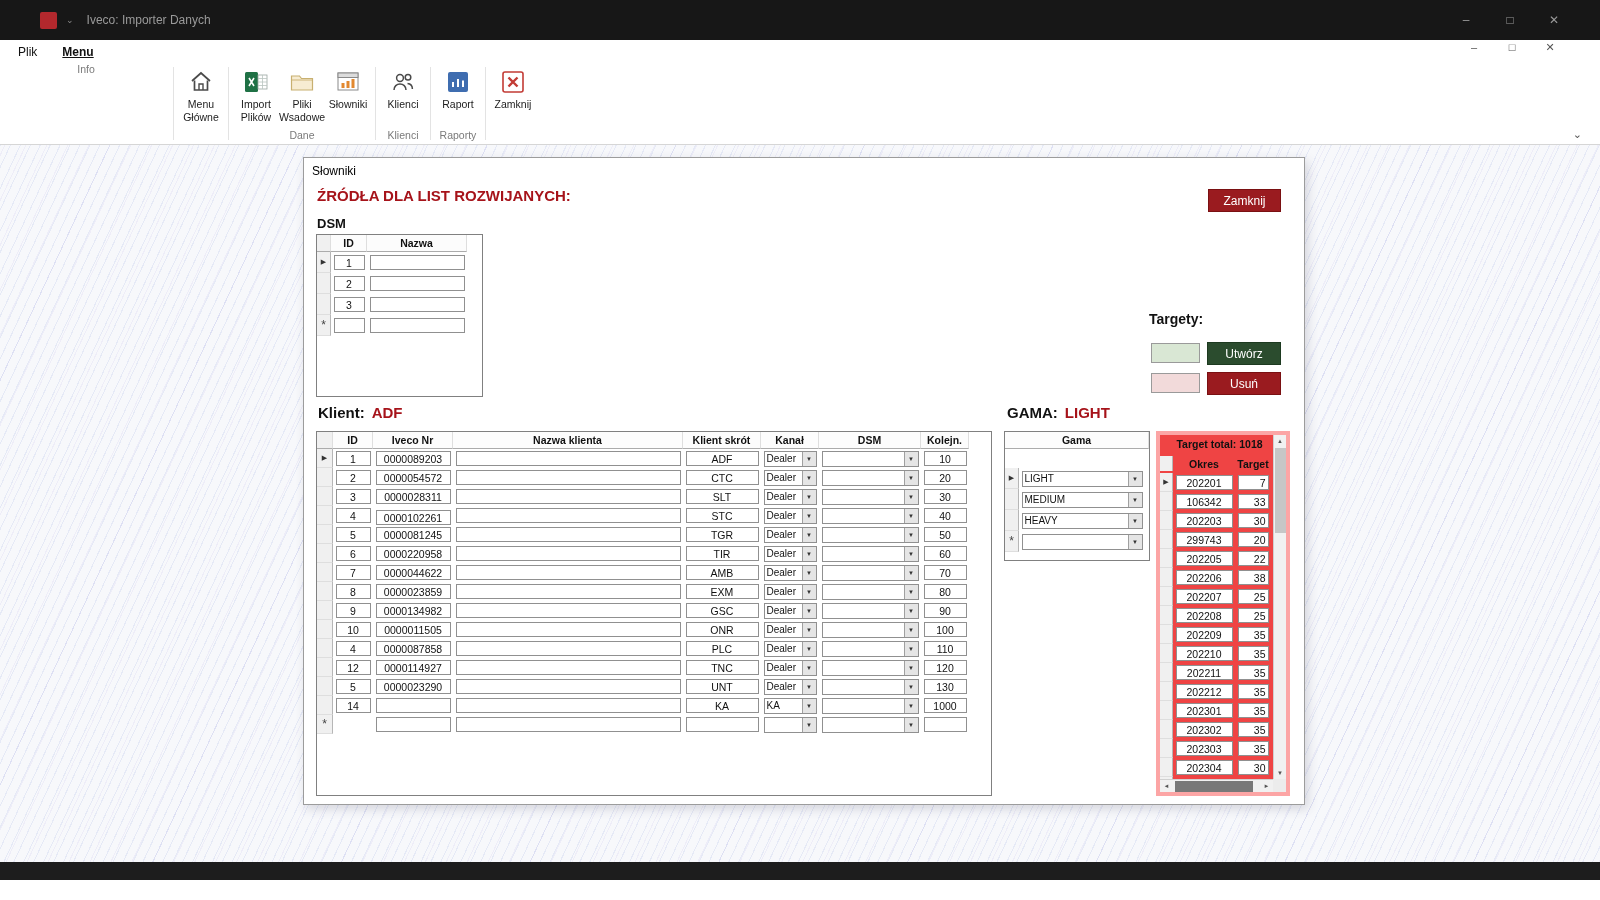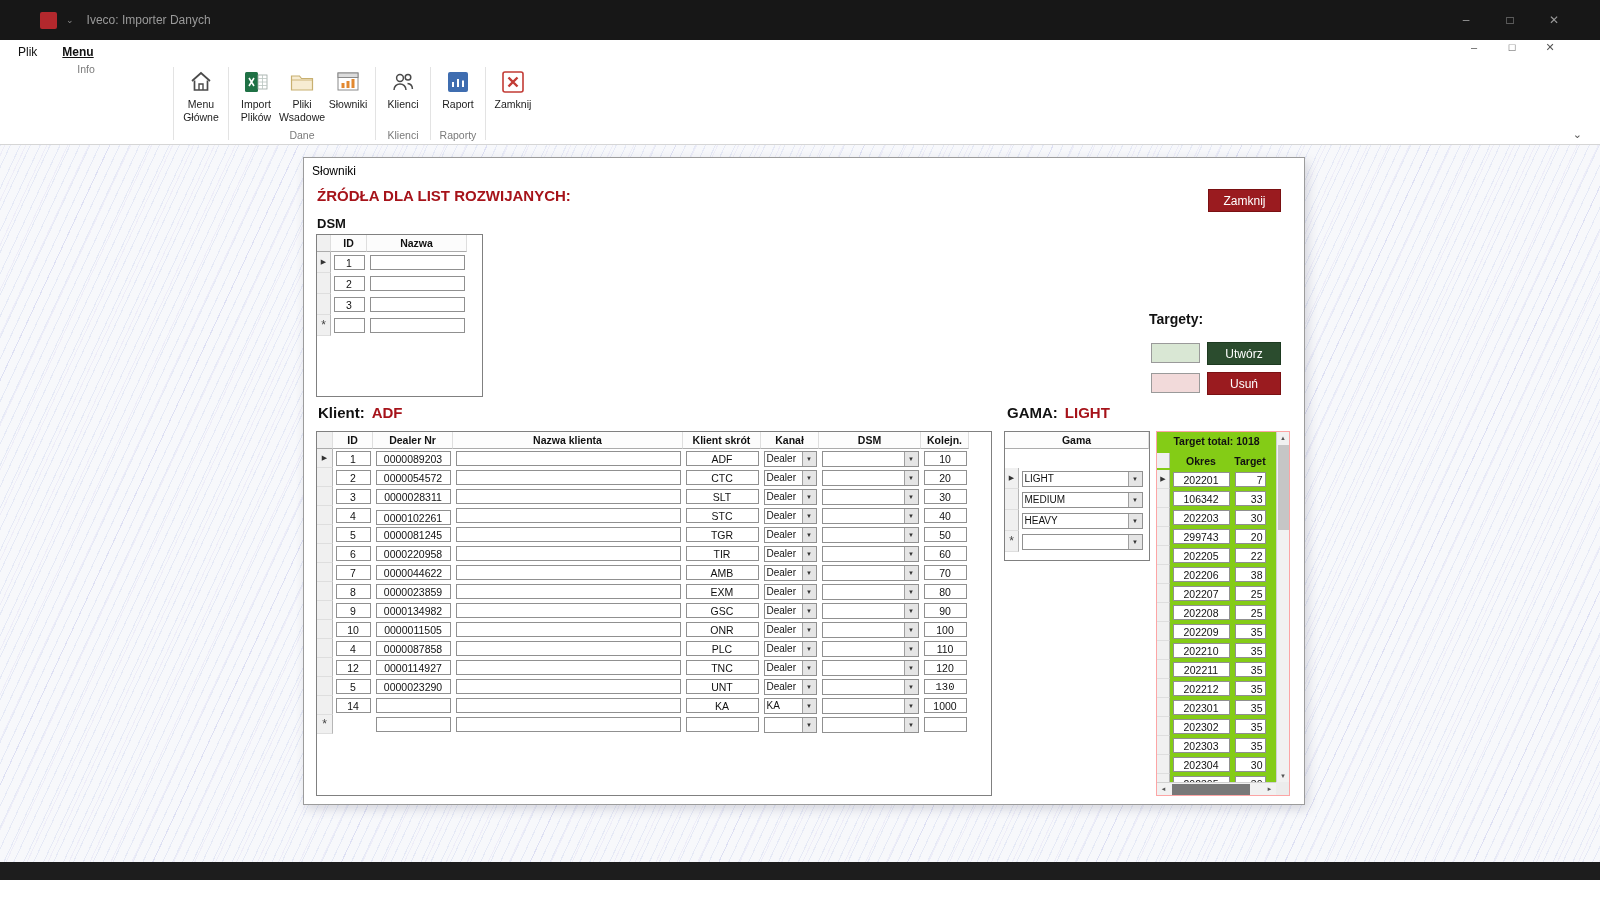--- a/index.html
+++ b/index.html
@@ -79,21 +79,21 @@
   .selcell.star{font-size:12px;color:#444;}
   .cell{display:flex;align-items:center;justify-content:center;height:100%;}
   .fillcell{flex:1;height:100%;}
   .tb{height:15px;border:1px solid #909090;background:#fff;display:flex;align-items:center;justify-content:center;font-size:10.5px;padding:0 2px;overflow:hidden;white-space:nowrap;}
   .combo{height:16px;border:1px solid #909090;background:#fff;display:flex;}
   .combo-text{flex:1;font-size:10px;display:flex;align-items:center;padding-left:2px;overflow:hidden;white-space:nowrap;}
   .combo-btn{width:14px;background:#e5e5e5;border-left:1px solid #a0a0a0;display:flex;align-items:center;justify-content:center;font-size:6px;color:#333;}
   .gama-spacer{height:19px;}
 
   
-  #target-panel{position:absolute;left:852px;top:273px;width:134px;height:365px;border:1px solid #fca5a5;background:#84cc16;}
+  #target-panel{position:absolute;left:852px;top:273px;width:134px;height:365px;border:4px solid #fca5a5;background:#ef4444;}
   .target-total{position:absolute;left:0;top:3px;width:119px;text-align:center;font-weight:bold;font-size:10.5px;}
   .t-head{position:absolute;left:0;top:21px;display:flex;height:15px;width:119px;}
   .t-hsel{width:13px;background:#f0f0f0;border-right:1px solid #b6b6b6;}
   .t-hcell{font-weight:bold;font-size:10.5px;display:flex;align-items:center;justify-content:center;}
   .t-okres{width:62px;}
   .t-target{width:36px;}
   #target-rows{position:absolute;left:0;top:38px;width:119px;bottom:13px;overflow:hidden;}
   .vscroll{position:absolute;top:0;right:0;width:13px;bottom:13px;background:#f1f1f1;border-left:1px solid #d0d0d0;display:flex;flex-direction:column;align-items:center;}
   .hscroll{position:absolute;left:0;bottom:0;height:13px;right:13px;background:#f1f1f1;border-top:1px solid #d0d0d0;display:flex;align-items:center;}
   .scroll-corner{position:absolute;right:0;bottom:0;width:13px;height:13px;background:#ececec;}
@@ -296,21 +296,21 @@
       <div class="btn-dark btn-red" id="btn-usun">Usuń</div>
 
       <div class="sec-label" id="klient-label">
         <span>Klient:</span>
         <span class="sec-accent">ADF</span>
       </div>
       <div class="grid" id="klient-grid">
           <div class="ghead">
             <div class="hcell hsel" style="width: 16px;"></div>
             <div class="hcell" style="width: 40px;">ID</div>
-            <div class="hcell" style="width: 80px;">Dealer Nr</div>
+            <div class="hcell" style="width: 80px;">Iveco Nr</div>
             <div class="hcell" style="width: 230px;">Nazwa klienta</div>
             <div class="hcell" style="width: 78px;">Klient skrót</div>
             <div class="hcell" style="width: 58px;">Kanał</div>
             <div class="hcell" style="width: 102px;">DSM</div>
             <div class="hcell" style="width: 48px;">Kolejn.</div>
             <div class="fillcell"></div>
           </div>
           <div class="grow">
             <div class="selcell" style="width: 16px;">▶</div>
             <div class="cell" style="width: 40px;">
@@ -703,21 +703,21 @@
                 <span class="combo-btn">▼</span>
               </div>
             </div>
             <div class="cell" style="width: 102px;">
               <div class="combo" style="width: 97px;">
                 <span class="combo-text"></span>
                 <span class="combo-btn">▼</span>
               </div>
             </div>
             <div class="cell" style="width: 48px;">
-              <div class="tb" style="width: 43px; justify-content: center; font-family: Liberation Mono, monospace;">130</div>
+              <div class="tb" style="width: 43px; justify-content: center;">130</div>
             </div>
             <div class="fillcell"></div>
           </div>
           <div class="grow">
             <div class="selcell" style="width: 16px;"></div>
             <div class="cell" style="width: 40px;">
               <div class="tb" style="width: 35px; justify-content: center;">14</div>
             </div>
             <div class="cell" style="width: 80px;">
               <div class="tb" style="width: 75px; justify-content: center;"></div>

